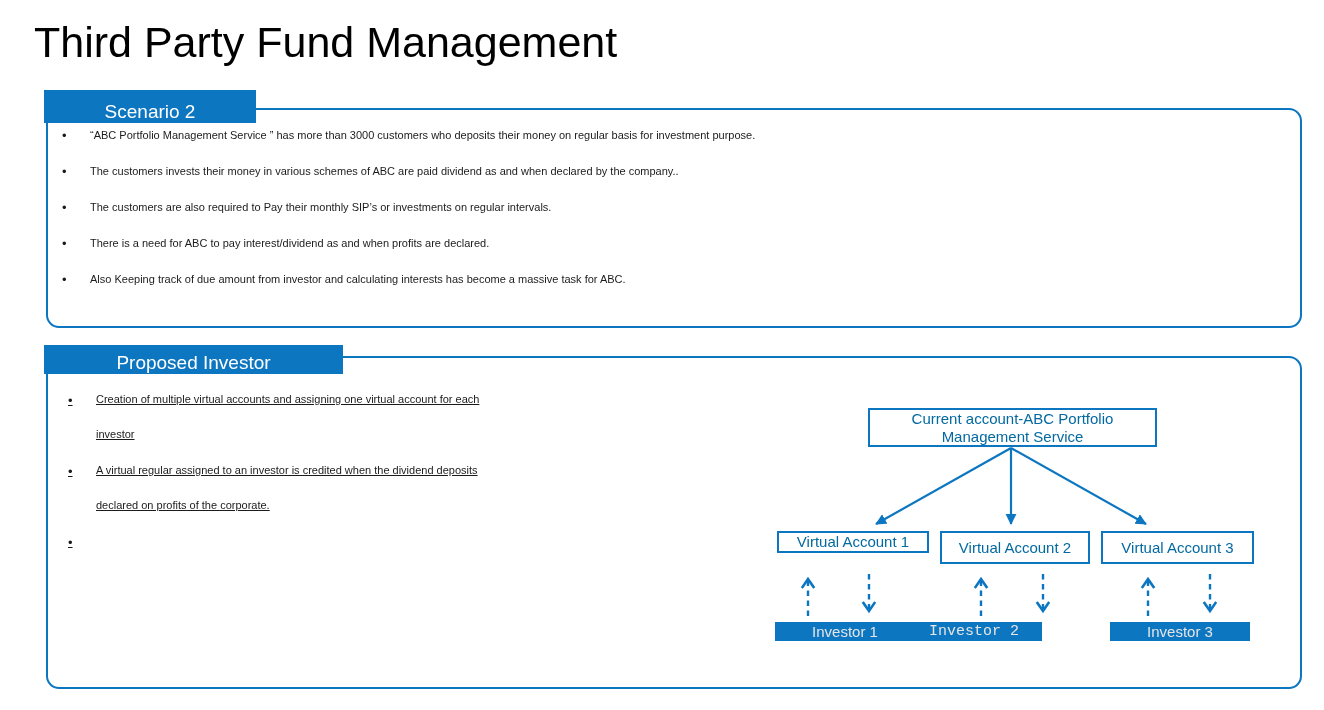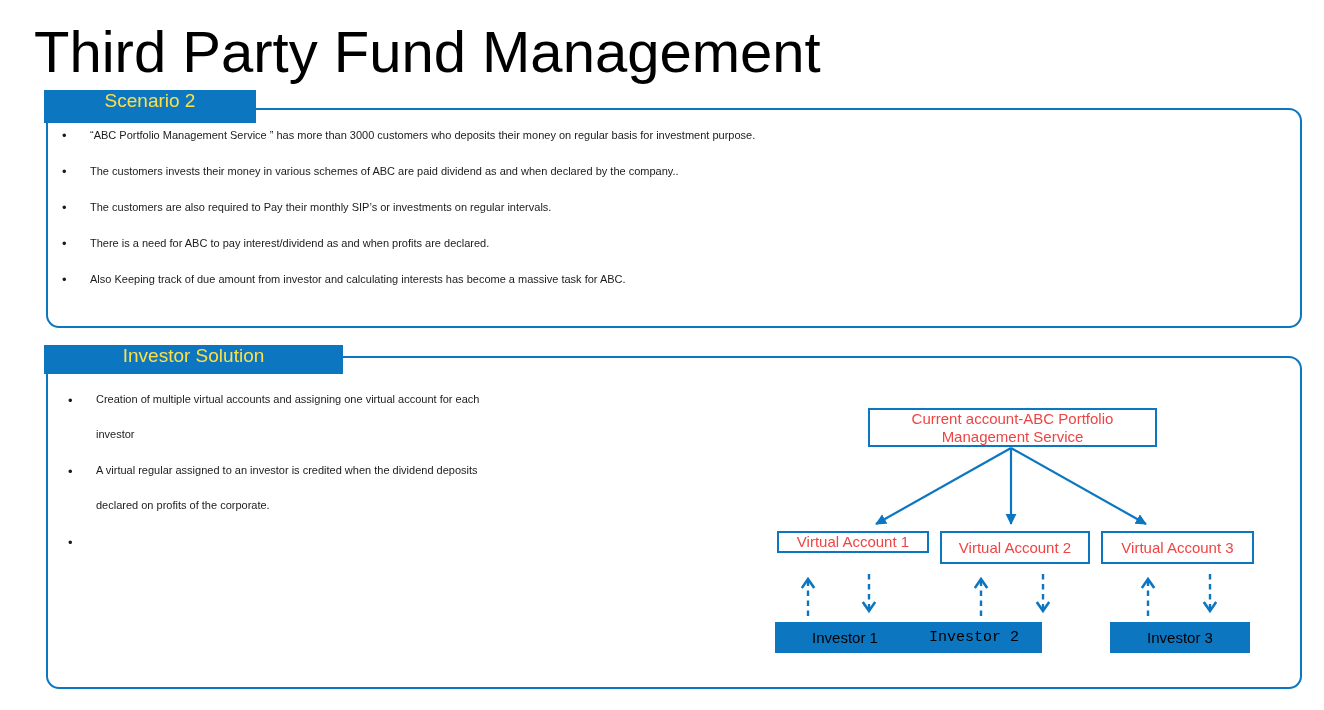--- a/index.html
+++ b/index.html
@@ -3,62 +3,62 @@
 <meta charset="utf-8">
 <style>
   :root { --accent:#0d76c1; --ink:#1b1b1b; }
   * { box-sizing: border-box; }
   html,body { margin:0; padding:0; background:#ffffff; }
   body { font-family:"Liberation Sans", sans-serif; color:var(--ink); }
   .slide { position:relative; width:1324px; height:710px; background:#ffffff; overflow:hidden; }
 
   .page-title {
     position:absolute; left:34px; top:18px; margin:0;
-    font-size:58px; font-weight:400; color:#000; letter-spacing:0;
+    font-size:43px; font-weight:400; color:#000; letter-spacing:0;
   }
 
   .panel {
     position:absolute; background:#fff;
     border:2px solid var(--accent); border-radius:13px;
   }
   .panel.scenario { left:46px; top:108px; width:1256px; height:220px; }
   .panel.solution { left:46px; top:356px; width:1256px; height:333px; }
 
   .tab {
-    position:absolute; background:var(--accent); color:#fde047;
-    display:flex; align-items:flex-start; justify-content:center;
+    position:absolute; background:var(--accent); color:#ffffff;
+    display:flex; align-items:flex-end; justify-content:center;
     font-size:19px; z-index:3;
   }
   .tab.scenario-tab { left:44px; top:90px;  width:212px; height:33px; }
   .tab.solution-tab { left:44px; top:345px; width:299px; height:29px; }
 
   ul.bullets { list-style:none; margin:0; padding:0; position:absolute; }
   .bullets.scenario-b { left:62px; top:125px; width:1200px; }
   .bullets.scenario-b li { margin-bottom:16px; }
   .bullets.solution-b { left:68px; top:382px; width:700px; }
   .bullets.solution-b li { margin-bottom:1px; }
   li.bullet { display:flex; font-size:11px; line-height:20px; color:var(--ink); }
-  .bullets.solution-b li.bullet { line-height:35px; }
+  .bullets.solution-b li.bullet { line-height:35px;text-decoration:underline; }
   .bmark { width:28px; flex:0 0 28px; text-align:left; }
   .bmark::before { content:"\2022"; font-size:13px; position:relative; top:1px; }
   .btext { white-space:pre-line; }
 
   .dg-box {
     position:absolute; background:#fff; border:2px solid var(--accent);
     display:flex; align-items:center; justify-content:center; text-align:center;
-    font-size:15px; line-height:18px; color:#ef4444; z-index:2;
+    font-size:15px; line-height:18px; color:#0369a1; z-index:2;
   }
   .dg-root { left:868px; top:408px; width:289px; height:39px; padding:0 10px; }
   .dg-va1  { left:777px;  top:531px; width:152px; height:22px; }
   .dg-va2  { left:940px;  top:531px; width:150px; height:33px; }
   .dg-va3  { left:1101px; top:531px; width:153px; height:33px; }
 
   .dg-inv {
-    position:absolute; top:622px; height:31px; background:var(--accent);
-    color:#000000; display:flex; align-items:center; justify-content:center;
+    position:absolute; top:622px; height:19px; background:var(--accent);
+    color:#e5e5e5; display:flex; align-items:center; justify-content:center;
     font-size:15px; z-index:2;
   }
   .dg-inv1 { left:775px;  width:140px; }
   .dg-inv2 { left:906px;  width:136px;font-family:Liberation Mono, monospace; }
   .dg-inv3 { left:1110px; width:140px; }
 
   svg.arrows { position:absolute; left:0; top:0; width:1324px; height:710px; pointer-events:none; z-index:1; }
   .arrow-line { stroke:var(--accent); stroke-width:2.2; fill:none; }
   .arrow-dashed { stroke:var(--accent); stroke-width:2.4; stroke-dasharray:5.5 4.5; fill:none; }
   .mhead-fill { fill:var(--accent); }
@@ -93,21 +93,21 @@
         <span class="btext">There is a need for ABC to pay interest/dividend as and when profits are declared.</span>
       </li>
     <li class="bullet">
         <span class="bmark"></span>
         <span class="btext">Also Keeping track of due amount from investor and calculating interests has become a massive task for ABC.</span>
       </li>
   </ul>
 
   <div class="panel solution"></div>
   <div class="tab solution-tab">
-    <span>Investor Solution</span>
+    <span>Proposed Investor</span>
   </div>
   <ul class="bullets solution-b">
     <li class="bullet">
         <span class="bmark"></span>
         <span class="btext">Creation of multiple virtual accounts and assigning one virtual account for each
 investor</span>
       </li>
     <li class="bullet">
         <span class="bmark"></span>
         <span class="btext">A virtual regular assigned to an investor is credited when the dividend deposits

